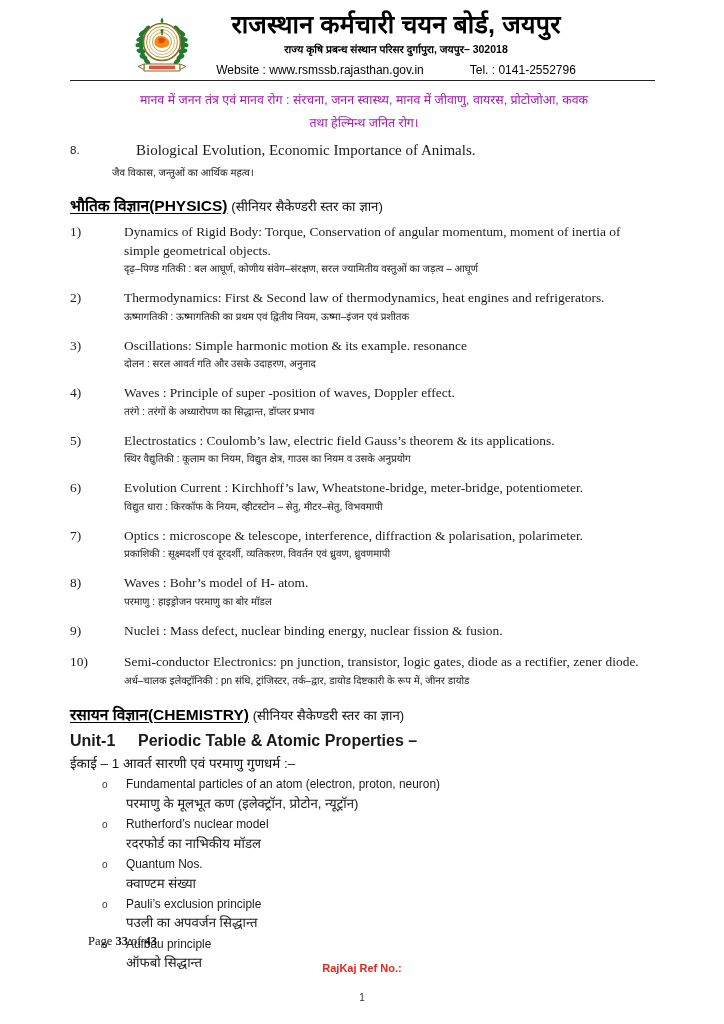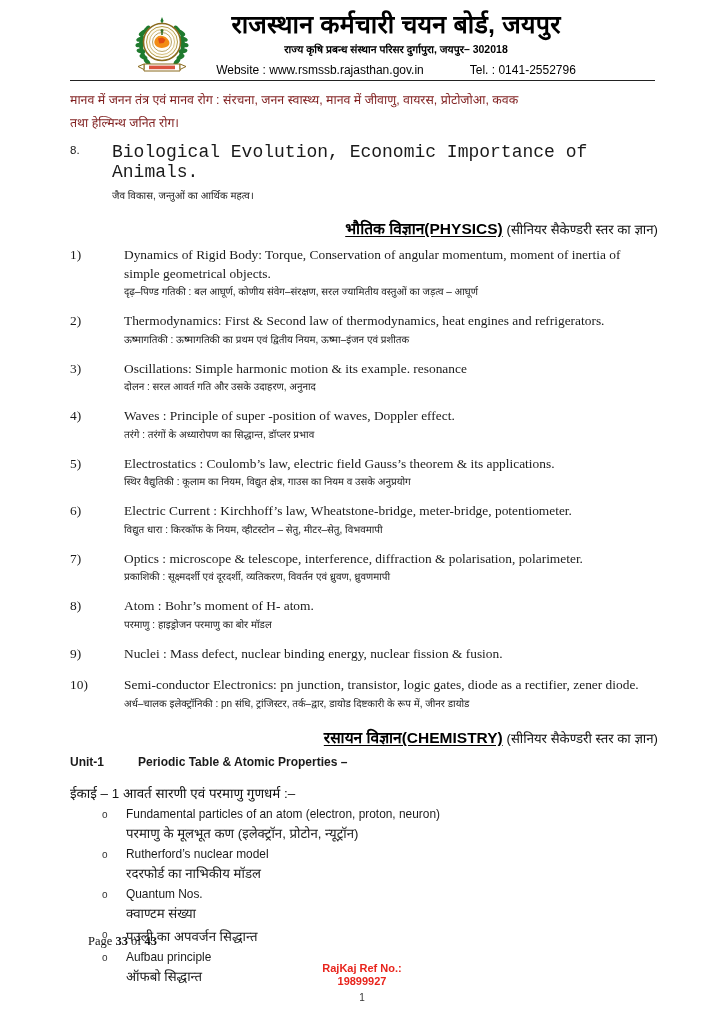--- a/index.html
+++ b/index.html
@@ -84,21 +84,22 @@
   
   .content {
     position: relative;
     margin-top: 8px;
     padding: 0 66px 0 70px;
   }
   .ln-hi {
     font-family: "Liberation Sans", "DejaVu Sans", sans-serif;
     font-size: 12.4px;
     line-height: 1.45;
-    color: #7f1d1d;
+    color: #a21caf;
+    text-align: center;
   }
 
   .intro-block { margin-bottom: 6px; }
   .intro-block .ln-hi { line-height: 1.9; }
 
   
   .num-row {
     display: flex;
     align-items: flex-start;
   }
@@ -109,32 +110,33 @@
   .num-row .body { flex: 1 1 auto; }
 
   .item8 { margin-top: 2px; margin-bottom: 2px; }
   .item8 .num {
     width: 42px;
     font-family: "Liberation Sans", "DejaVu Sans", sans-serif;
     font-size: 11.5px;
     padding-top: 2px;
   }
   .item8 .en {
-    font-family: Liberation Mono, monospace;
-    font-size: 18px;
+    font-family: Liberation Serif, serif;
+    font-size: 15px;
+    margin-left: 24px;
   }
   .item8 .hi {
     font-family: "Liberation Sans", "DejaVu Sans", sans-serif;
     font-size: 10px;
     margin-top: 6px;
   }
 
   
   .section-heading {
-    text-align: right;
+    text-align: left;
     margin: 18px 0 8px 0;
     font-size: 15px;
     line-height: 1.2;
   }
   .section-heading .main {
     font-family: "Liberation Sans", "DejaVu Sans", sans-serif;
     font-weight: bold;
     text-decoration: underline;
     text-underline-offset: 2px;
     font-size: 15.5px;
@@ -170,30 +172,30 @@
     font-family: "Liberation Sans", "DejaVu Sans", sans-serif;
     font-size: 10px;
     line-height: 1.5;
     margin-top: 1px;
   }
 
   
   .chem-unit {
     font-family: "Liberation Sans", "DejaVu Sans", sans-serif;
     font-weight: bold;
-    font-size: 12px;
+    font-size: 16px;
     display: flex;
     margin-top: 2px;
   }
   .chem-unit .u-label { flex: 0 0 68px; }
   .chem-unit .u-title { flex: 1 1 auto; }
   .chem-unit-hi {
     font-family: "Liberation Sans", "DejaVu Sans", sans-serif;
     font-size: 13.4px;
-    margin-top: 15px;
+    margin-top: 4px;
     color: #111;
   }
 
   .chem-list {
     margin-top: 4px;
     padding-left: 0;
     list-style: none;
   }
   .chem-li {
     display: flex;
@@ -389,37 +391,37 @@
         <div class="num">5)</div>
         <div class="body">
           <div class="en">Electrostatics : Coulomb’s law, electric field Gauss’s theorem &amp; its applications.</div>
           <div class="hi">स्थिर वैद्युतिकी  : कूलाम का नियम, विद्युत क्षेत्र, गाउस का नियम व उसके अनुप्रयोग</div>
         </div>
       </div>
 
       <div class="phy-item">
         <div class="num">6)</div>
         <div class="body">
-          <div class="en">Electric Current : Kirchhoff’s law, Wheatstone-bridge, meter-bridge, potentiometer.</div>
+          <div class="en">Evolution Current : Kirchhoff’s law, Wheatstone-bridge, meter-bridge, potentiometer.</div>
           <div class="hi">विद्युत धारा  : किरकॉफ के नियम, व्हीटस्टोन – सेतु, मीटर–सेतु, विभवमापी</div>
         </div>
       </div>
 
       <div class="phy-item">
         <div class="num">7)</div>
         <div class="body">
           <div class="en">Optics  : microscope &amp; telescope, interference, diffraction &amp; polarisation, polarimeter.</div>
           <div class="hi">प्रकाशिकी  : सूक्ष्मदर्शी एवं दूरदर्शी, व्यतिकरण, विवर्तन एवं ध्रुवण, ध्रुवणमापी</div>
         </div>
       </div>
 
       <div class="phy-item">
         <div class="num">8)</div>
         <div class="body">
-          <div class="en">Atom : Bohr’s moment of H- atom.</div>
+          <div class="en">Waves : Bohr’s model of H- atom.</div>
           <div class="hi">परमाणु : हाइड्रोजन परमाणु का बोर मॉडल</div>
         </div>
       </div>
 
       <div class="phy-item">
         <div class="num">9)</div>
         <div class="body">
           <div class="en">Nuclei  : Mass defect, nuclear binding energy, nuclear fission &amp; fusion.</div>
         </div>
       </div>
@@ -467,20 +469,21 @@
         <div class="bullet">o</div>
         <div class="body">
           <div class="en">Quantum Nos.</div>
           <div class="hi">क्वाण्टम संख्या</div>
         </div>
       </div>
 
       <div class="chem-li">
         <div class="bullet">o</div>
         <div class="body">
+          <div class="en">Pauli’s exclusion principle</div>
           <div class="hi">पउली का अपवर्जन सिद्धान्त</div>
         </div>
       </div>
 
       <div class="chem-li">
         <div class="bullet">o</div>
         <div class="body">
           <div class="en">Aufbau principle</div>
           <div class="hi">ऑफबो सिद्धान्त</div>
         </div>
@@ -491,18 +494,17 @@
 
   <div class="footer">
     <div class="page-number">
       <span>Page</span>
       <b>33</b>
       <span>of</span>
       <b>43</b>
     </div>
     <div class="refblock">
       <div>RajKaj Ref No.:</div>
-      <div>19899927</div>
     </div>
     <div class="sheet-num">1</div>
   </div>
 
 </div>
 
 </body></html>

